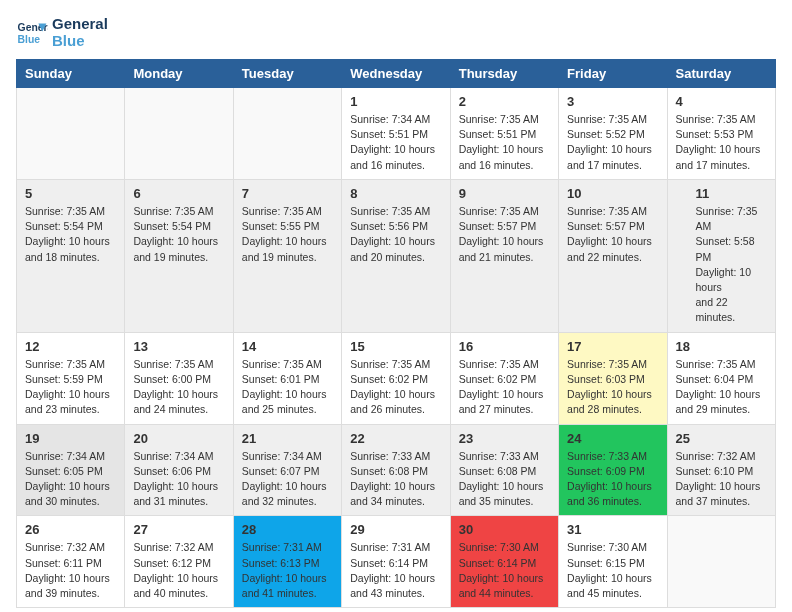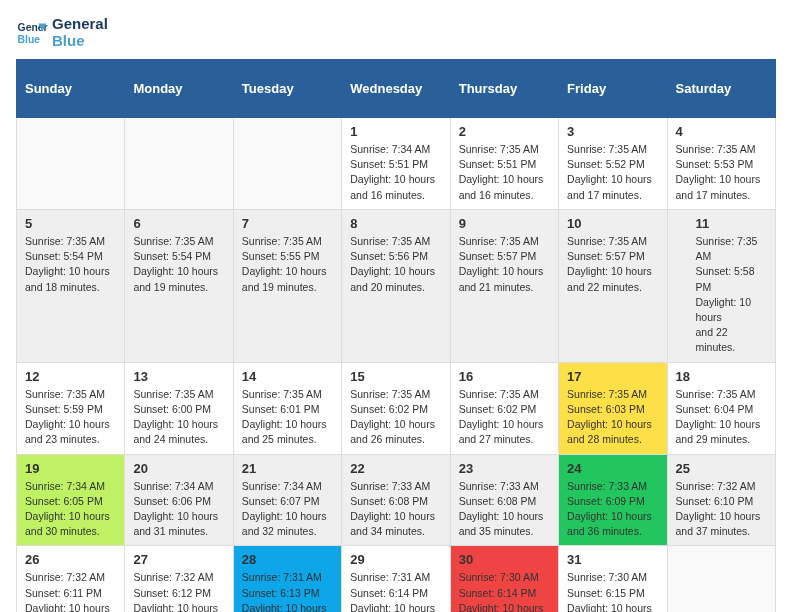--- a/index.html
+++ b/index.html
@@ -39,21 +39,21 @@
     }
     .calendar {
       width: 100%;
       border-collapse: collapse;
       border: 1px solid #ccc;
     }
     .calendar th {
       background-color: #2a6099;
       color: #fff;
       text-align: left;
-      padding: 21px 8px;
+      padding: 6px 8px;
       font-size: 13px;
       font-weight: bold;
       border: 1px solid #2a6099;
     }
     .calendar td {
       vertical-align: top;
       padding: 6px 8px;
       font-size: 11px;
       color: #333;
       border: 1px solid #ddd;
@@ -179,31 +179,31 @@
           <div class="cell-content">Sunrise: 7:35 AM<br>Sunset: 6:01 PM<br>Daylight: 10 hours<br>and 25 minutes.</div>
         </td>
         <td style="background: rgb(255, 255, 255);">
           <span class="day-number">15</span>
           <div class="cell-content">Sunrise: 7:35 AM<br>Sunset: 6:02 PM<br>Daylight: 10 hours<br>and 26 minutes.</div>
         </td>
         <td style="background: rgb(255, 255, 255);">
           <span class="day-number">16</span>
           <div class="cell-content">Sunrise: 7:35 AM<br>Sunset: 6:02 PM<br>Daylight: 10 hours<br>and 27 minutes.</div>
         </td>
-        <td style="background: #fde047;">
+        <td style="background: #fef9c3;">
           <span class="day-number">17</span>
           <div class="cell-content">Sunrise: 7:35 AM<br>Sunset: 6:03 PM<br>Daylight: 10 hours<br>and 28 minutes.</div>
         </td>
         <td style="background: rgb(255, 255, 255);">
           <span class="day-number">18</span>
           <div class="cell-content">Sunrise: 7:35 AM<br>Sunset: 6:04 PM<br>Daylight: 10 hours<br>and 29 minutes.</div>
         </td>
       </tr>
       <tr>
-        <td style="background: #bef264;">
+        <td style="background: #e5e5e5;">
           <span class="day-number">19</span>
           <div class="cell-content">Sunrise: 7:34 AM<br>Sunset: 6:05 PM<br>Daylight: 10 hours<br>and 30 minutes.</div>
         </td>
         <td style="background: rgb(239, 239, 239);">
           <span class="day-number">20</span>
           <div class="cell-content">Sunrise: 7:34 AM<br>Sunset: 6:06 PM<br>Daylight: 10 hours<br>and 31 minutes.</div>
         </td>
         <td style="background: rgb(239, 239, 239);">
           <span class="day-number">21</span>
           <div class="cell-content">Sunrise: 7:34 AM<br>Sunset: 6:07 PM<br>Daylight: 10 hours<br>and 32 minutes.</div>

